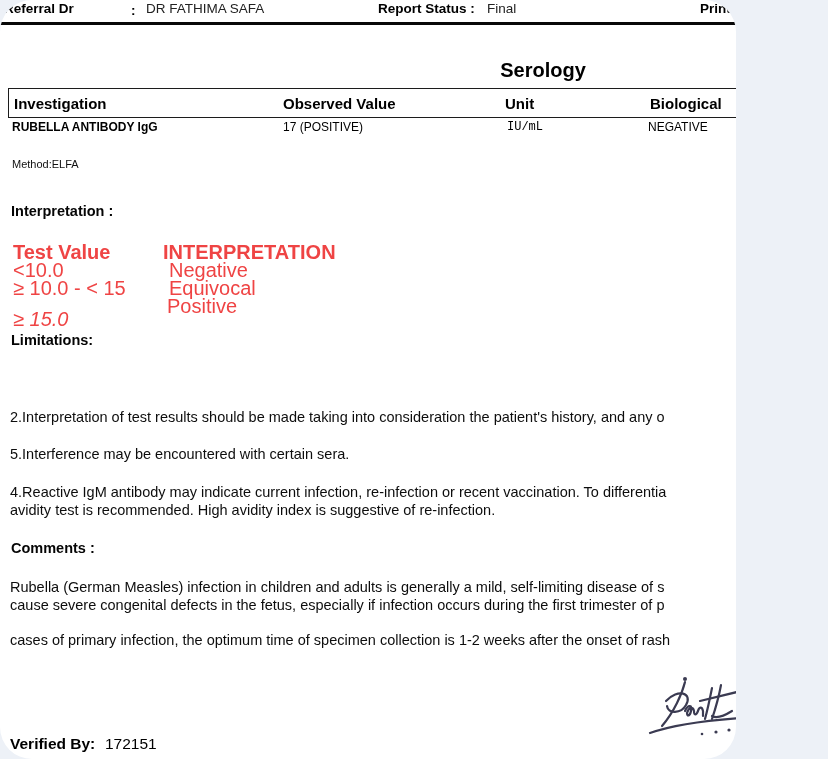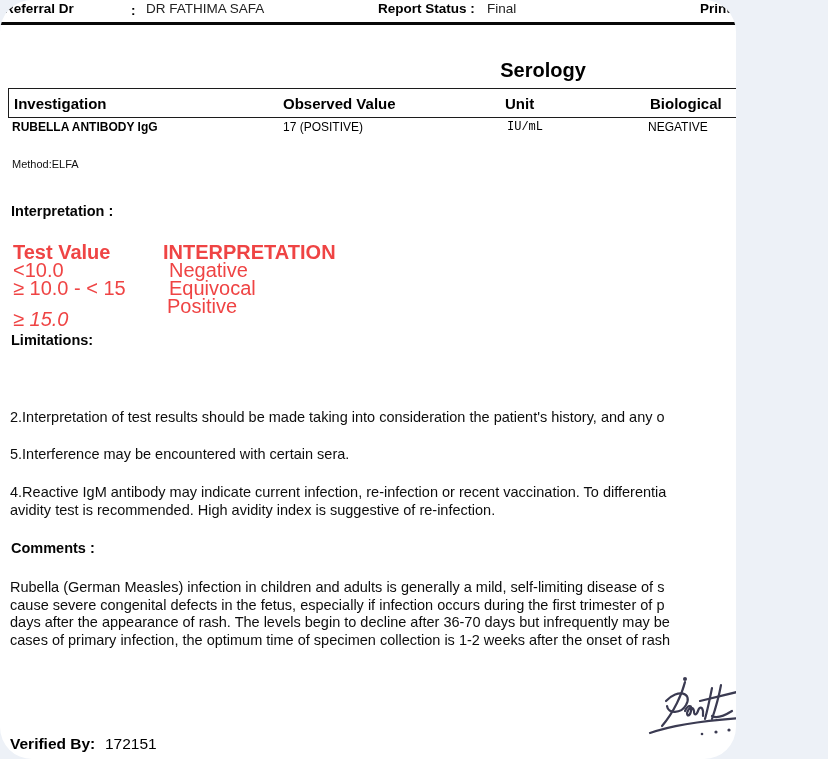--- a/index.html
+++ b/index.html
@@ -79,21 +79,20 @@
 
   <span class="abs sec-head" style="left:11px;top:332px;">Limitations:</span>
   <span class="abs bodyline" style="left:10px;top:409px;">2.Interpretation of test results should be made taking into consideration the patient's history, and any o</span>
   <span class="abs bodyline" style="left:10px;top:446px;">5.Interference may be encountered with certain sera.</span>
   <span class="abs bodyline" style="left:10px;top:484px;">4.Reactive IgM antibody may indicate current infection, re-infection or recent vaccination. To differentia</span>
   <span class="abs bodyline" style="left:10px;top:502px;">avidity test is recommended. High avidity index is suggestive of re-infection.</span>
 
   <span class="abs sec-head" style="left:11px;top:540px;">Comments :</span>
   <span class="abs bodyline" style="left:10px;top:596.5px;">cause severe congenital defects in the fetus, especially if infection occurs during the first trimester of p</span>
   <span class="abs bodyline" style="left:10px;top:579px;">Rubella (German Measles) infection in children and adults is generally a mild, self-limiting disease of s</span>
-  <span class="abs bodyline" style="left:10px;top:614px;">days after the appearance of rash. The levels begin to decline after 36-70 days but infrequently may be</span>
   <span class="abs bodyline" style="left:10px;top:631.5px;">cases of primary infection, the optimum time of specimen collection is 1-2 weeks after the onset of rash</span>
 
   <div class="sig">
     <svg width="110" height="72" viewBox="0 0 110 72">
       <g fill="none" stroke="#3b3b52" stroke-width="2.2" stroke-linecap="round" stroke-linejoin="round">
         <path d="M45,12 C42,24 34,42 22,56"></path>
         <path d="M26,31 C38,18 53,23 46,35 C41,44 28,44 27,36"></path>
         <path d="M45,41 C48,34 53,35 51,41 C50,46 47,47 47,43 C49,37 53,36 54,41 C54,45 56,46 58,41 C59,37 62,36 63,41 L63,46"></path>
         <path d="M72,18 C70,28 68,38 65,49"></path>
         <path d="M81,15 C79,26 76,37 72,49"></path>

